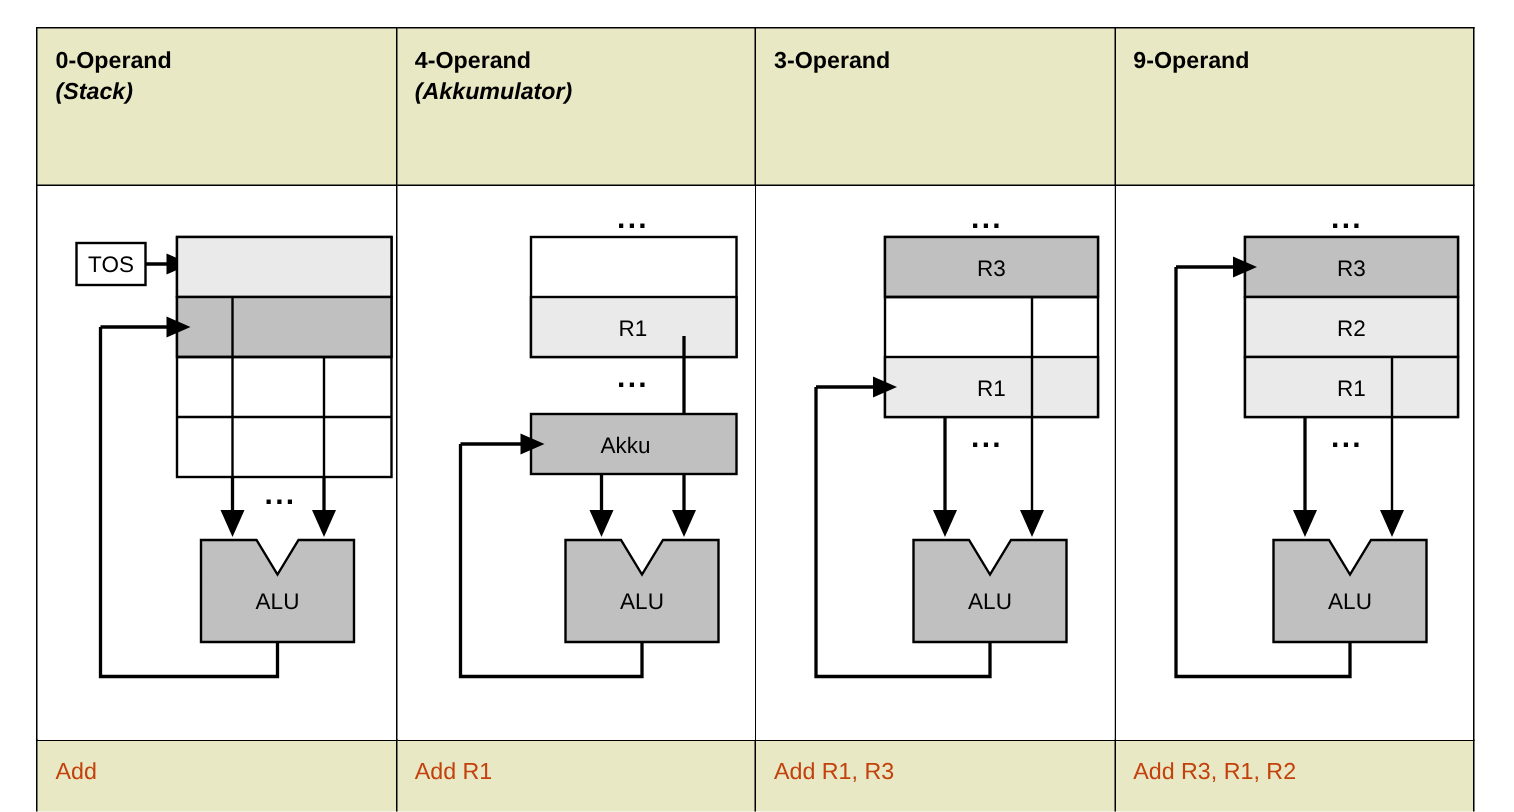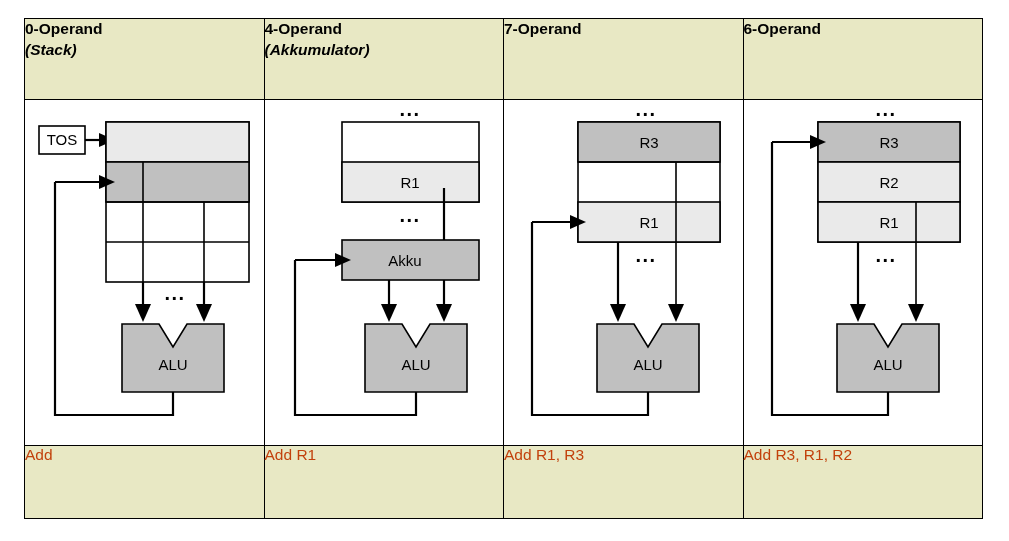--- a/index.html
+++ b/index.html
@@ -3,21 +3,21 @@
 <meta charset="utf-8">
 <style>
   html,body{margin:0;padding:0;background:#ffffff;}
   body{width:1009px;height:541px;font-family:"Liberation Sans",sans-serif;overflow:hidden;}
   #root{position:relative;width:1009px;height:541px;background:#fff;}
   table.grid{
     position:absolute;left:24px;top:18px;width:959px;height:500px;
     border-collapse:collapse;table-layout:fixed;
   }
   table.grid td{
-    border:1.6px solid #000;padding:0;vertical-align:top;margin-top:24px;
+    border:1.6px solid #000;padding:12px;vertical-align:top;margin-top:24px;
   }
   td.head{
     background:#e8e8c4;height:80px;padding:12px 0 0 18px;
     font-weight:bold;font-size:15.5px;line-height:1.35;color:#000;
     vertical-align:top;
   }
   td.body{background:#ffffff;height:345px;position:relative;}
   td.foot{
     background:#e8e8c4;height:72px;padding-left:18px;
     font-size:15.5px;color:#c2410c;vertical-align:middle;
@@ -40,25 +40,25 @@
         <tr>
       <td class="head">
         <div class="hl1">0-Operand</div>
         <div class="hl2">(Stack)</div>
       </td>
       <td class="head">
         <div class="hl1">4-Operand</div>
         <div class="hl2">(Akkumulator)</div>
       </td>
       <td class="head">
-        <div class="hl1">7-Operand</div>
+        <div class="hl1">3-Operand</div>
         <div class="hl2"></div>
       </td>
       <td class="head">
-        <div class="hl1">6-Operand</div>
+        <div class="hl1">9-Operand</div>
         <div class="hl2"></div>
       </td>
     </tr>
 
     <tr>
 
       <td class="body">
         <div class="cellwrap">
         <svg class="diagram" width="239" height="345" viewBox="0 0 239 345">
 

